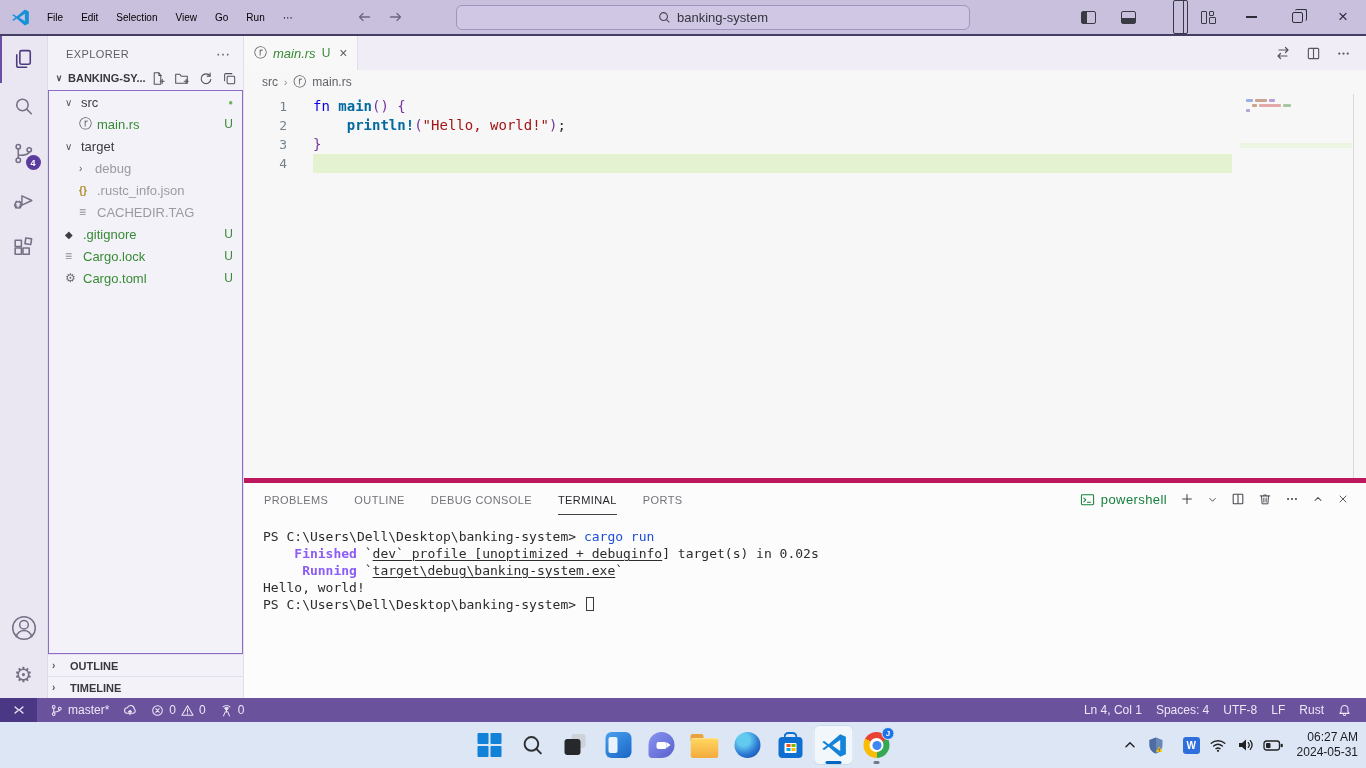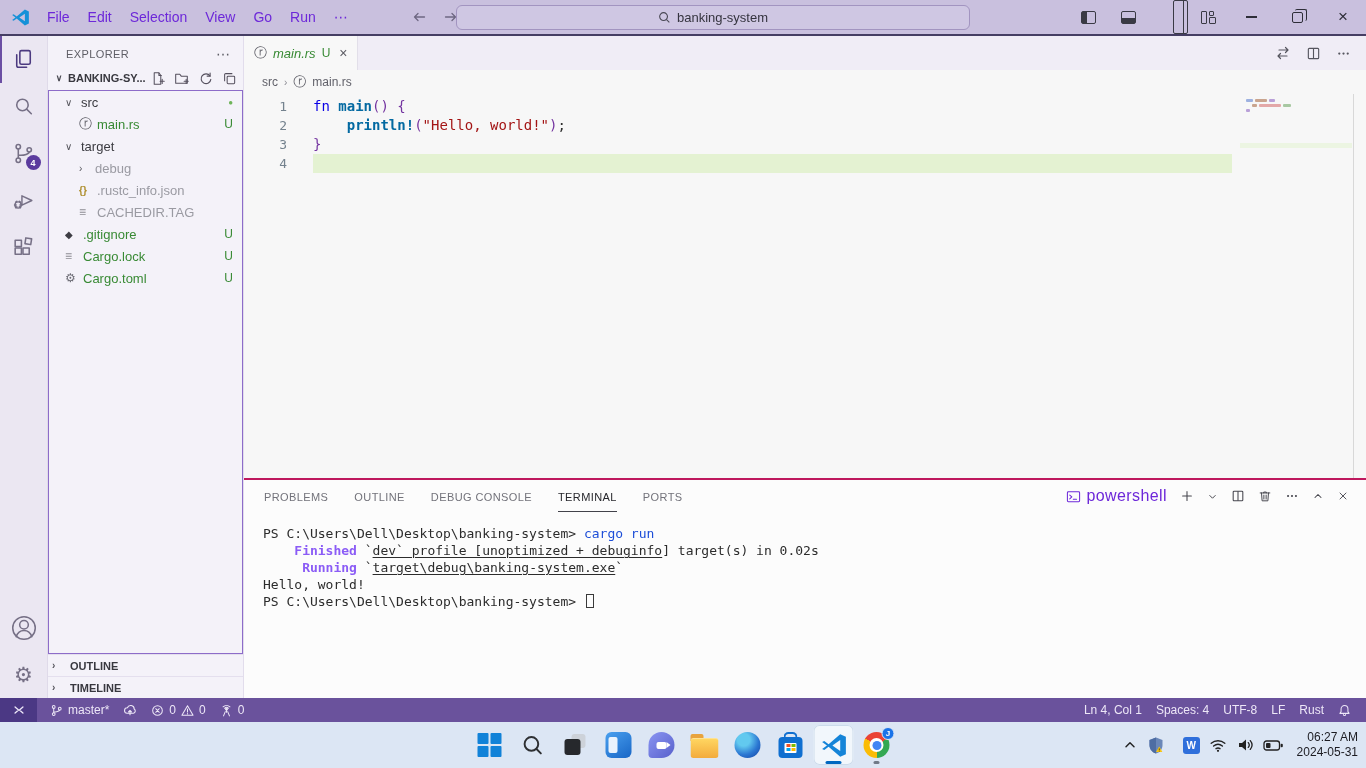--- a/index.html
+++ b/index.html
@@ -5,21 +5,21 @@
   *{margin:0;padding:0;box-sizing:border-box}
   html,body{width:1366px;height:768px;overflow:hidden}
   body{font-family:"Liberation Sans",sans-serif;background:#fff;-webkit-font-smoothing:antialiased}
   svg{display:block}
   #window{width:1366px;height:768px;display:flex;flex-direction:column}
 
   
   .titlebar{flex:0 0 36px;background:#c9c0de;border-bottom:2px solid #453e63;display:flex;align-items:center;position:relative;color:#26262e}
   .vscode-logo{margin:0 8px 0 11px}
   .menubar{display:flex;align-items:center}
-  .menu-item{font-size:14px;padding:4px 9px;border-radius:5px;color:#6d28d9;cursor:default}
+  .menu-item{font-size:10px;padding:4px 9px;border-radius:5px;color:#000000;cursor:default}
   .nav-arrows{display:flex;gap:16px;margin-left:54px;color:#6e6782}
   .search-box{position:absolute;left:456px;top:5px;width:514px;height:25px;background:#cfc7e3;border:1px solid #a294c0;border-radius:6px;display:flex;align-items:center;justify-content:center;gap:6px;font-size:13px;color:#35343f}
   .window-controls{position:absolute;right:0;top:0;height:34px;display:flex;align-items:center}
   .wc{width:40px;height:34px;display:flex;align-items:center;justify-content:center;color:#2e2e38}
   .wc.sys{width:46px}
   .lay{width:15px;height:13px;border:1.4px solid #3a3a44;border-radius:2px;position:relative}
   .lay.sb-left::before{content:"";position:absolute;left:0;top:0;bottom:0;width:5px;background:#3a3a44}
   .lay.panel-b::before{content:"";position:absolute;left:0;right:0;bottom:0;height:5px;background:#3a3a44}
   .lay.sb-right::before{content:"";position:absolute;right:3px;top:0;bottom:0;width:1.4px;background:#3a3a44}
   .lay.custom{border:none;display:grid;grid-template-columns:6px 5px;gap:2px}
@@ -84,26 +84,26 @@
   .str{color:#a31515}
   .br{color:#7434a0}
   .pl{color:#2d2d2d}
   .minimap{position:absolute;top:5px;right:14px;width:112px;bottom:0}
   .mm-row{display:flex;gap:2px;margin-bottom:2px;margin-left:6px}
   .mm-row i{height:3px;border-radius:1px}
   .mm-hl{position:absolute;left:0;right:0;top:44px;height:5px;background:#ecf5e2}
   .ov-line{position:absolute;top:0;bottom:0;right:12px;width:1px;background:#d8d8d8}
 
   
-  .panel{flex:0 0 220px;border-top:2px solid #be185d;background:#fcfcfc;display:flex;flex-direction:column}
+  .panel{flex:0 0 220px;border-top:5px solid #be185d;background:#fcfcfc;display:flex;flex-direction:column}
   .panel-tabs{height:32px;display:flex;align-items:center;padding-left:20px;gap:26px;font-size:11px;letter-spacing:.4px;color:#72727a}
   .panel-tab{padding:10px 0 8px;border-bottom:1px solid transparent}
   .panel-tab.active{color:#27272c;border-bottom-color:#42424a}
   .panel-actions{margin-left:auto;display:flex;align-items:center;gap:13px;padding-right:17px;color:#45454d}
-  .ps-group{display:flex;align-items:center;gap:6px;font-size:16px;color:#6d28d9}
+  .ps-group{display:flex;align-items:center;gap:6px;font-size:13px;color:#15803d}
   .terminal{flex:1;padding:13px 0 0 19px;font-family:"DejaVu Sans Mono",monospace;font-size:13px;line-height:17px;color:#2c2c2c;white-space:pre}
   .t-cmd{color:#1d4ed8}
   .t-ok{color:#8b5cf6;font-weight:700}
   .t-lnk{text-decoration:underline;text-underline-offset:2px}
   .t-cursor{display:inline-block;width:8px;height:14px;border:1px solid #3a3a3a;vertical-align:-2px;margin-left:2px}
 
   
   .statusbar{flex:0 0 24px;background:#6a529c;color:#ede7f7;display:flex;align-items:center;font-size:12px}
   .remote{width:37px;height:24px;background:#4b3884;display:flex;align-items:center;justify-content:center;margin-right:6px}
   .sb-item{display:flex;align-items:center;gap:5px;padding:0 7px;height:100%}

